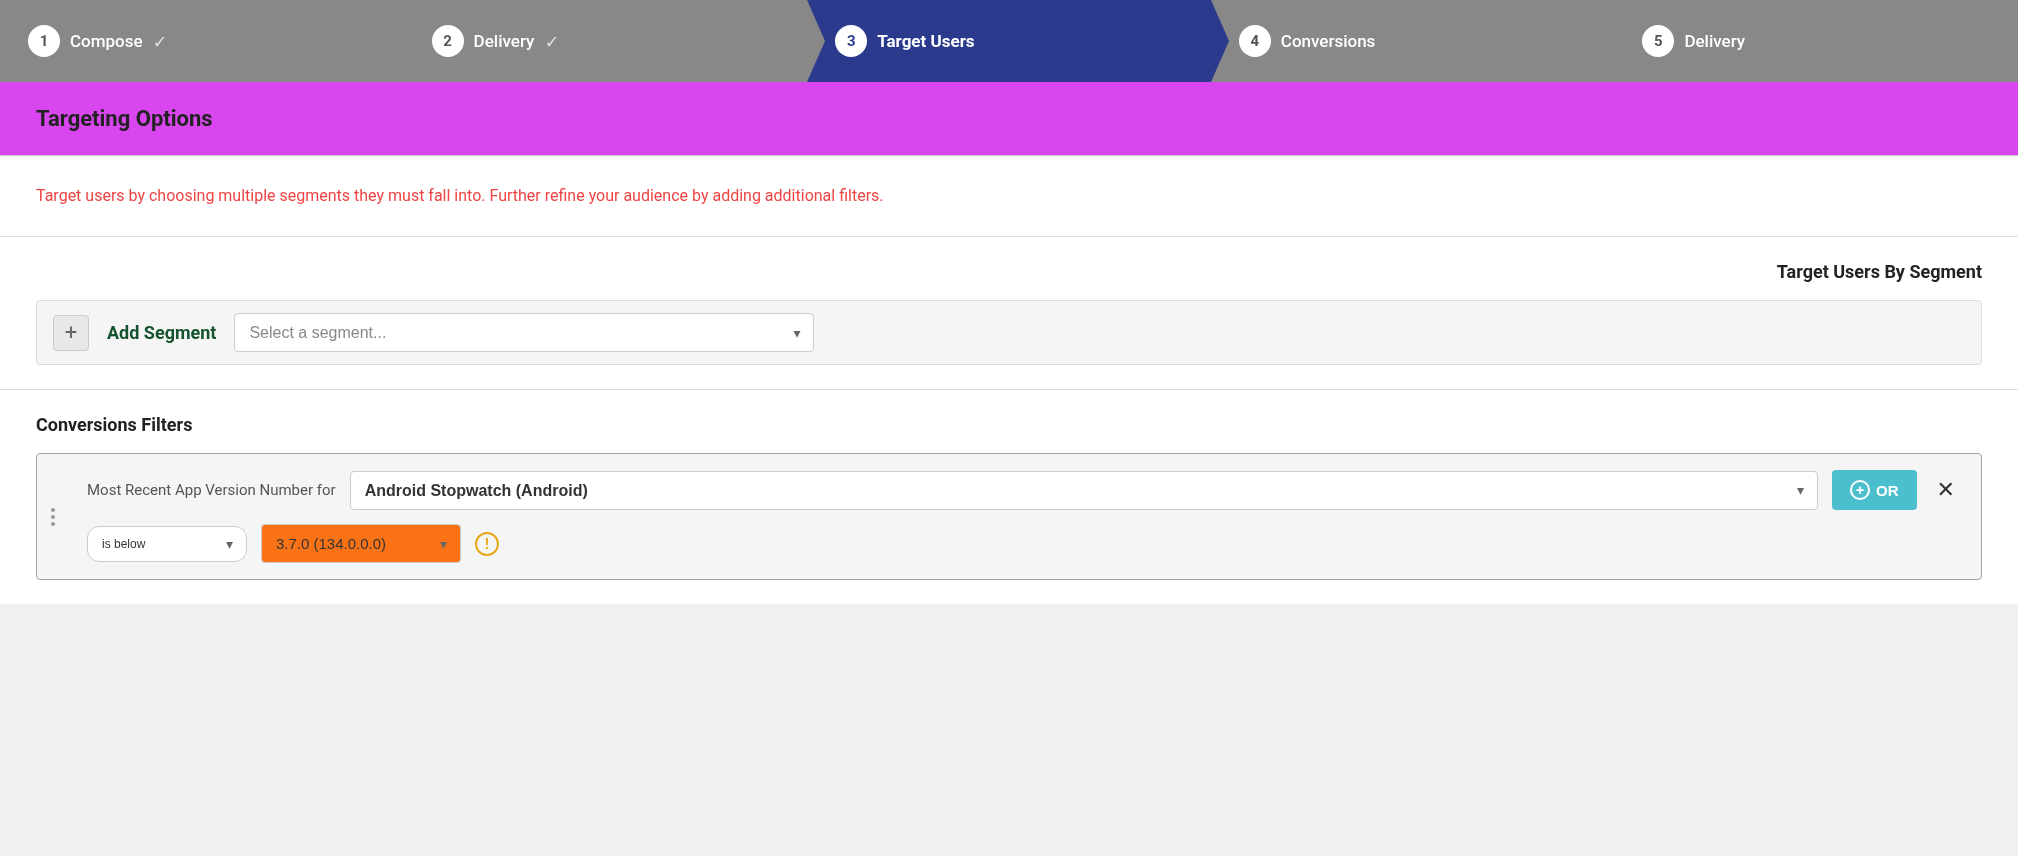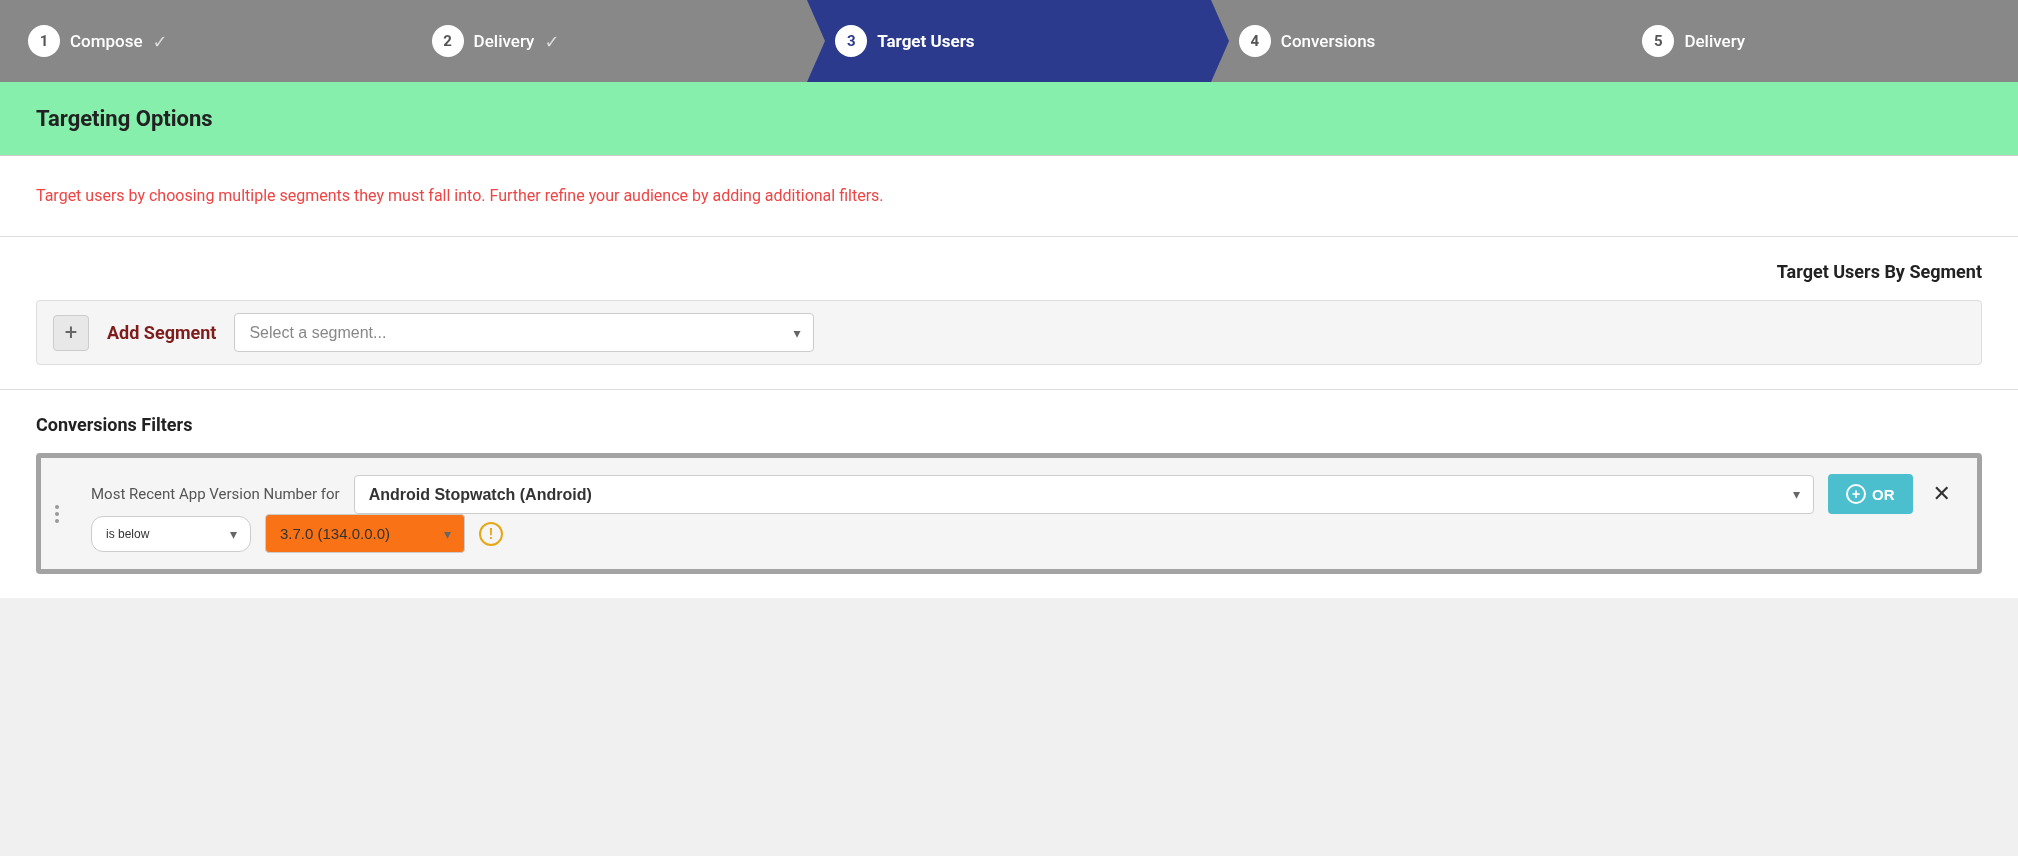--- a/index.html
+++ b/index.html
@@ -74,21 +74,21 @@
     }
 
     
     .main-content {
       background: #f0f0f0;
       padding: 0;
     }
 
     
     .section-header {
-      background: #86efac;
+      background: #d946ef;
       padding: 24px 36px;
       border-bottom: 1px solid #ccc;
     }
     .section-header h2 {
       font-size: 22px;
       font-weight: 700;
       color: #222;
     }
 
     
@@ -138,21 +138,21 @@
       justify-content: center;
       font-size: 22px;
       color: #666;
       cursor: pointer;
       flex-shrink: 0;
     }
 
     .add-segment-label {
       font-size: 18px;
       font-weight: 700;
-      color: #7f1d1d;
+      color: #14532d;
       flex-shrink: 0;
     }
 
     .segment-select {
       flex: 1;
       max-width: 580px;
       position: relative;
     }
     .segment-select select {
       width: 100%;
@@ -182,25 +182,26 @@
     }
     .filters-section h3 {
       font-size: 18px;
       font-weight: 700;
       margin-bottom: 18px;
       color: #222;
     }
 
     .filter-row-container {
       background: #f5f5f5;
-      border: 5px solid #a3a3a3;
+      border: 1px solid #a3a3a3;
       border-radius: 4px;
       padding: 16px 20px;
       display: flex;
       flex-direction: column;
+      gap: 14px;
       position: relative;
     }
 
     .filter-drag-handle {
       position: absolute;
       left: 10px;
       top: 50%;
       transform: translateY(-50%);
       color: #999;
       font-size: 18px;

